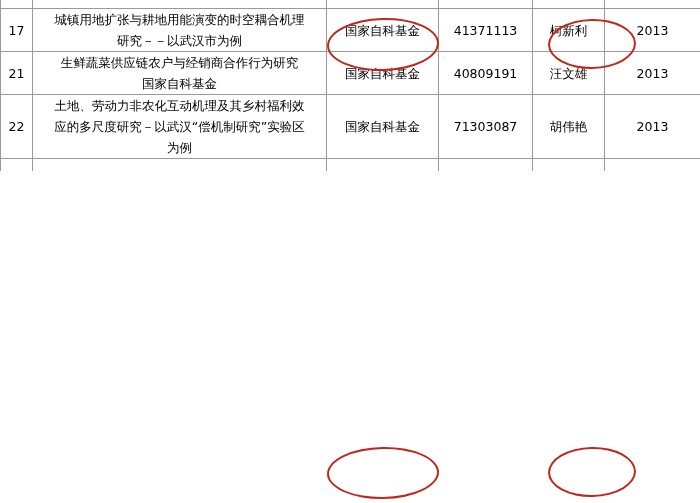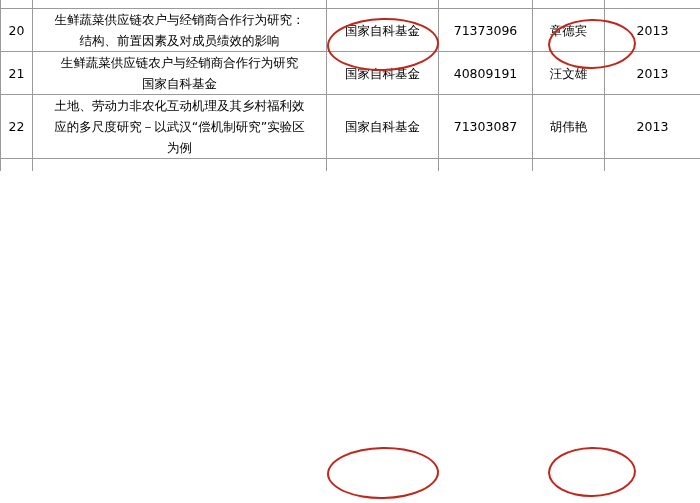--- a/index.html
+++ b/index.html
@@ -113,34 +113,34 @@
     <tbody>
       <tr class="cut">
         <td></td>
         <td></td>
         <td></td>
         <td></td>
         <td></td>
         <td></td>
       </tr>
 
+      <tr>
+        <td class="idx">17</td>
+        <td class="title">
+          <span class="ln">城镇用地扩张与耕地用能演变的时空耦合机理</span>
+          <span class="ln">研究－－以武汉市为例</span>
+        </td>
+        <td class="fund">国家自科基金</td>
+        <td class="no">41371113</td>
+        <td class="person">柯新利</td>
+        <td class="year">2013</td>
+      </tr>
 
 
 
-      <tr>
-        <td class="idx">20</td>
-        <td class="title">
-          <span class="ln">生鲜蔬菜供应链农户与经销商合作行为研究：</span>
-          <span class="ln">结构、前置因素及对成员绩效的影响</span>
-        </td>
-        <td class="fund">国家自科基金</td>
-        <td class="no">71373096</td>
-        <td class="person">章德宾</td>
-        <td class="year">2013</td>
-      </tr>
 
       <tr>
         <td class="idx">21</td>
         <td class="title">
           <span class="ln">生鲜蔬菜供应链农户与经销商合作行为研究</span>
           <span class="ln">国家自科基金</span>
         </td>
         <td class="fund">国家自科基金</td>
         <td class="no">40809191</td>
         <td class="person">汪文雄</td>

